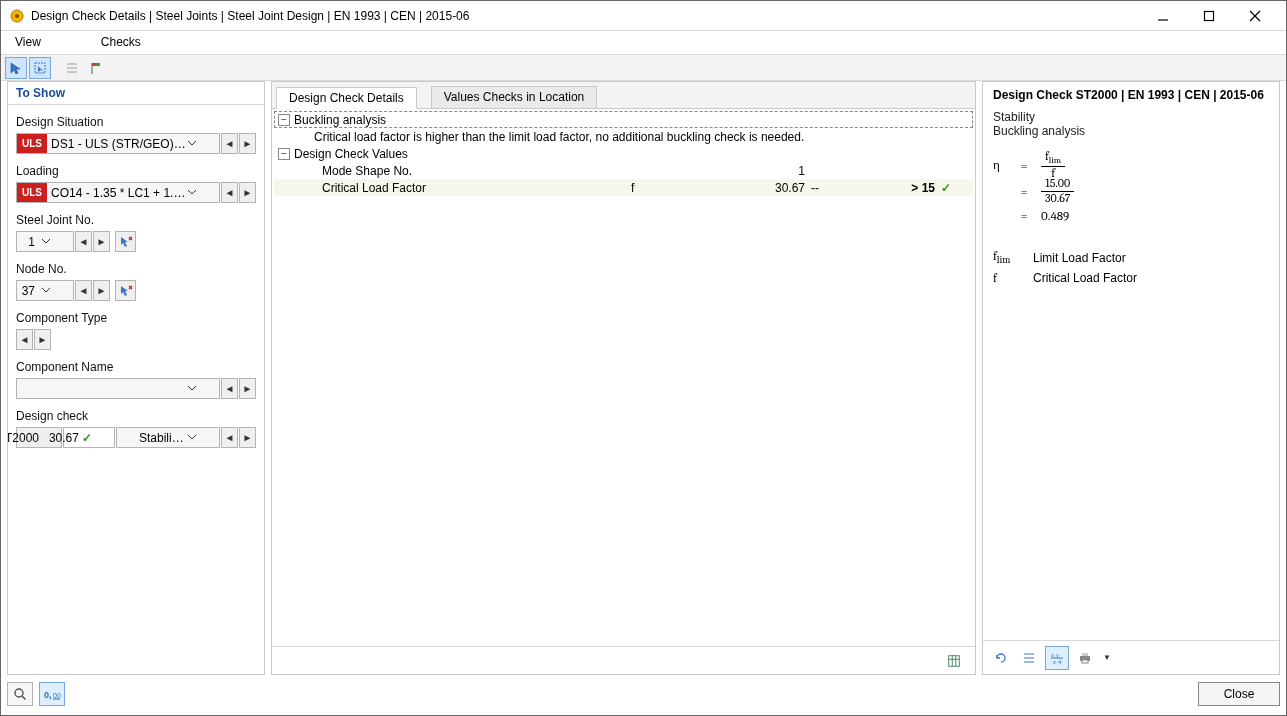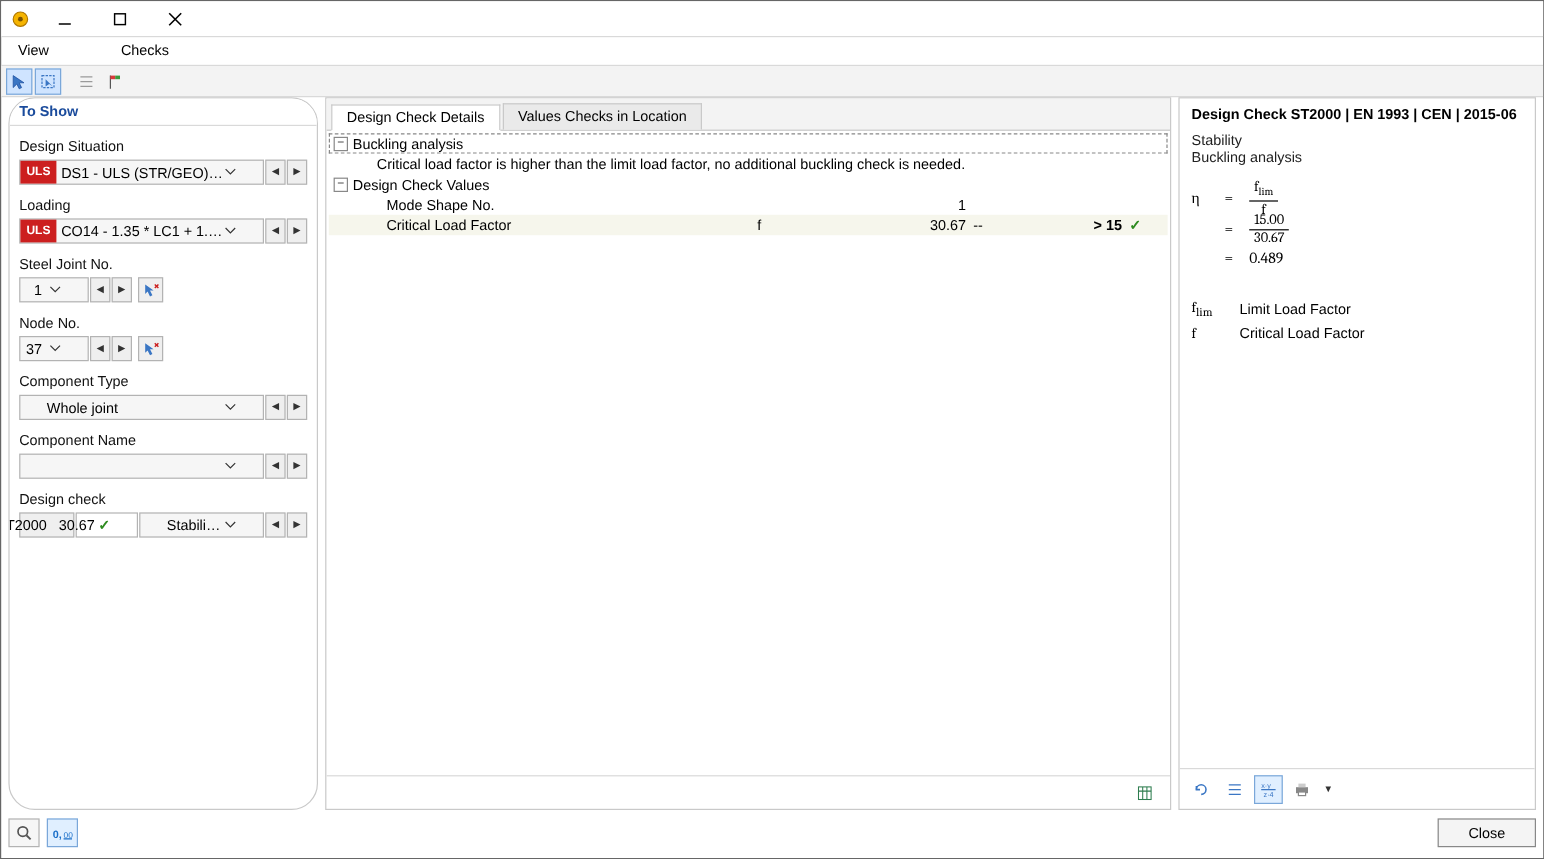--- a/index.html
+++ b/index.html
@@ -62,21 +62,21 @@
     top: 80px; left: 6px; right: 6px; bottom: 40px;
     display: flex;
     gap: 6px;
   }
   .panel {
     border: 1px solid #c9c9c9;
     background: #fff;
     display:flex; flex-direction:column;
     overflow:hidden;
   }
-  .left { width: 258px; border-radius: 22px; }
+  .left { width: 258px; }
   .center { flex: 1; min-width: 0; }
   .right { width: 298px; }
   .panel-header {
     font-weight: bold;
     color: #1a4b9c;
     padding: 4px 8px;
     background: #fff;
     border-bottom: 1px solid #d9d9d9;
   }
   .left-body { padding: 6px 8px 8px 8px; overflow:auto; }
@@ -102,21 +102,21 @@
     display:flex; align-items:center; justify-content:center; font-size:10px;
     color:#333;
   }
   .iconbtn {
     width:21px; height:21px; border:1px solid #b3b3b3; background:#efefef;
     display:flex; align-items:center; justify-content:center;
     margin-left:4px;
   }
   .green-check { color:#2e8b1f; font-weight:bold; }
   
-  .tabs { display:flex; border-bottom:1px solid #c9c9c9; background:#f3f3f3; padding:4px 4px 0 4px; gap:2px; }
+  .tabs { display:flex; border-bottom:1px solid #c9c9c9; background:#f3f3f3; padding:4px 4px 0 4px; gap:14px; }
   .tab {
     padding:3px 12px; border:1px solid #c9c9c9; border-bottom:none;
     background:#eaeaea; font-size:12px;
   }
   .tab.active { background:#fff; border-bottom:1px solid #fff; position:relative; top:1px; }
   .tree { flex:1; overflow:auto; padding:2px 2px; }
   .tree-row { display:flex; align-items:center; height:17px; padding:0 4px; }
   .tree-row.sel { outline:1px dashed #888; outline-offset:-1px; }
   .tree-toggle { width:12px; height:12px; border:1px solid #888; display:inline-flex; align-items:center; justify-content:center; font-size:10px; line-height:1; margin-right:4px; color:#333; }
   .tree-label { white-space:nowrap; }
@@ -160,20 +160,21 @@
 </head>
 <body>
 
 <div class="titlebar">
   <span class="app-icon">
     <svg viewBox="0 0 16 16">
         <circle cx="8" cy="8" r="6" fill="#f5b400" stroke="#b07800"></circle>
         <circle cx="8" cy="8" r="2" fill="#7a5200"></circle>
       </svg>
   </span>
+  <span class="title">Design Check Details | Steel Joints | Steel Joint Design | EN 1993 | CEN | 2015-06</span>
   <div class="win-controls">
     <div class="win-btn">
       <svg viewBox="0 0 12 12">
           <line x1="1" y1="10" x2="11" y2="10" stroke="#000" stroke-width="1.2"></line>
         </svg>
     </div>
     <div class="win-btn">
       <svg viewBox="0 0 12 12">
           <rect x="1.5" y="1.5" width="9" height="9" fill="none" stroke="#000" stroke-width="1.2"></rect>
         </svg>
@@ -293,28 +294,20 @@
           <svg width="14" height="14" viewBox="0 0 14 14">
               <path d="M2 2 L2 10 L4 8 L6 12 L8 11 L6 7 L9 7 Z" fill="#3a76c4"></path>
               <line x1="10" y1="2" x2="13" y2="5" stroke="#cc1f1f" stroke-width="1.2"></line>
               <line x1="13" y1="2" x2="10" y2="5" stroke="#cc1f1f" stroke-width="1.2"></line>
             </svg>
         </div>
       </div>
 
       <div class="field-label">Component Type</div>
       <div class="row">
-        <div class="combo">
-          <span>Whole joint</span>
-          <span class="chev">
-            <svg width="10" height="10" viewBox="0 0 10 10">
-                <path d="M1 3 L5 7 L9 3" fill="none" stroke="#333"></path>
-              </svg>
-          </span>
-        </div>
         <div class="sqbtn">◄</div>
         <div class="sqbtn">►</div>
       </div>
 
       <div class="field-label">Component Name</div>
       <div class="row">
         <div class="combo">
           <span></span>
           <span class="chev">
             <svg width="10" height="10" viewBox="0 0 10 10">

